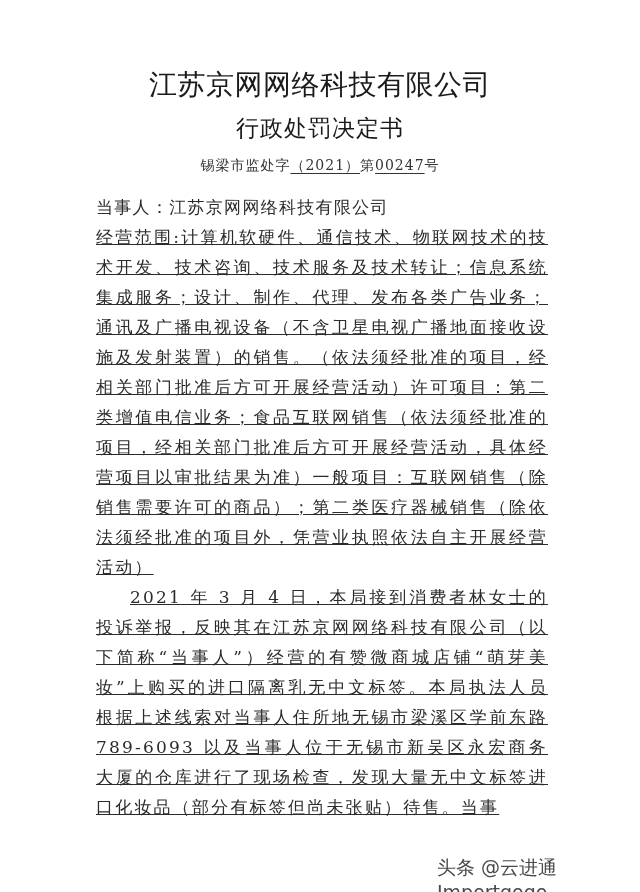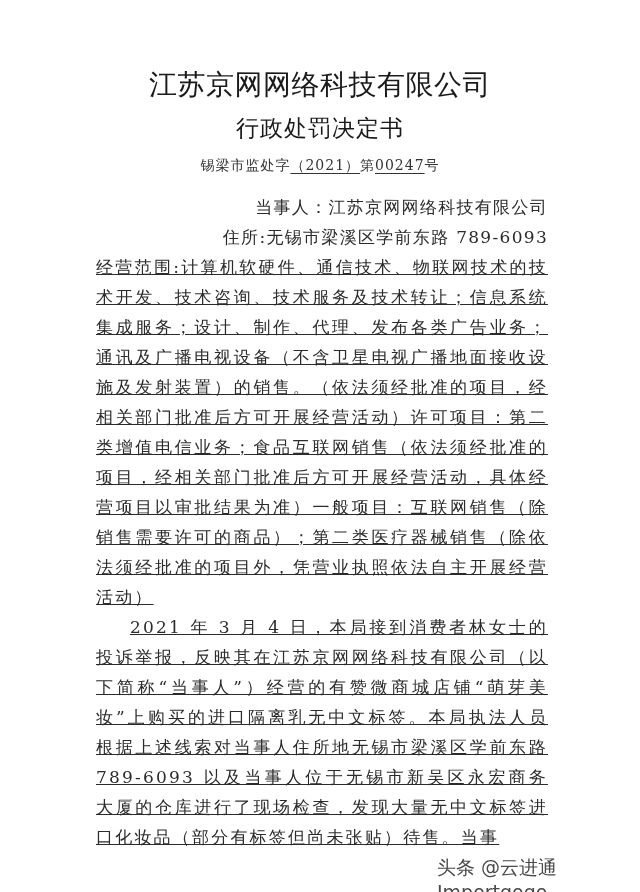--- a/index.html
+++ b/index.html
@@ -7,36 +7,35 @@
          font-family: "DejaVu Serif", "Liberation Serif", serif; color: #2a2a2a; }
   .title { position: absolute; left: 0; width: 640px; text-align: center;
            font-family: "DejaVu Sans", "Liberation Sans", sans-serif; color: #1a1a1a; }
   .title1 { top: 66px; font-size: 28px; letter-spacing: 0.5px; }
   .title2 { top: 113px; font-size: 23px; letter-spacing: 1px; }
   .docno { position: absolute; top: 157px; left: 0; width: 640px; text-align: center;
            font-size: 14px; color: #333; letter-spacing: 1px; }
   .docno .u { text-decoration: underline; text-underline-offset: 3px; }
   .body { position: absolute; left: 96px; top: 192px; width: 452px; font-size: 17px;
           line-height: 30px; color: #2b2b2b; }
-  .line { white-space: nowrap; height: 30px; letter-spacing: 1.3px; text-align: right; }
+  .line { white-space: nowrap; height: 30px; letter-spacing: 1.3px; }
   .para { text-align: justify; letter-spacing: 2.2px; text-decoration: underline; }
   .para.indent { text-indent: 34px; }
   .watermark { position: absolute; left: 437px; top: 855px; font-size: 19px;
                font-family: "DejaVu Sans", "Liberation Sans", sans-serif; color: #4a4a4a; }
 </style>
 </head>
 <body>
 
 <div class="title title1">江苏京网网络科技有限公司</div>
 <div class="title title2">行政处罚决定书</div>
 
 <div class="docno">
   <span>锡梁市监处字</span><span class="u">（2021）</span><span>第</span><span class="u">00247</span><span>号</span>
 </div>
 
 <div class="body">
   <div class="line"><span>当事人：</span><span>江苏京网网络科技有限公司</span></div>
-  <div class="line"><span>住所:</span><span>无锡市梁溪区学前东路 789-6093</span></div>
   <div class="para">经营范围:计算机软硬件、通信技术、物联网技术的技术开发、技术咨询、技术服务及技术转让；信息系统集成服务；设计、制作、代理、发布各类广告业务；通讯及广播电视设备（不含卫星电视广播地面接收设施及发射装置）的销售。（依法须经批准的项目，经相关部门批准后方可开展经营活动）许可项目：第二类增值电信业务；食品互联网销售（依法须经批准的项目，经相关部门批准后方可开展经营活动，具体经营项目以审批结果为准）一般项目：互联网销售（除销售需要许可的商品）；第二类医疗器械销售（除依法须经批准的项目外，凭营业执照依法自主开展经营活动）</div>
   <div class="para indent">2021 年 3 月 4 日，本局接到消费者林女士的投诉举报，反映其在江苏京网网络科技有限公司（以下简称“当事人”）经营的有赞微商城店铺“萌芽美妆”上购买的进口隔离乳无中文标签。本局执法人员根据上述线索对当事人住所地无锡市梁溪区学前东路 789-6093 以及当事人位于无锡市新吴区永宏商务大厦的仓库进行了现场检查，发现大量无中文标签进口化妆品（部分有标签但尚未张贴）待售。当事</div>
 </div>
 
 <div class="watermark">头条 @云进通Importgogo</div>
 
 </body></html>

